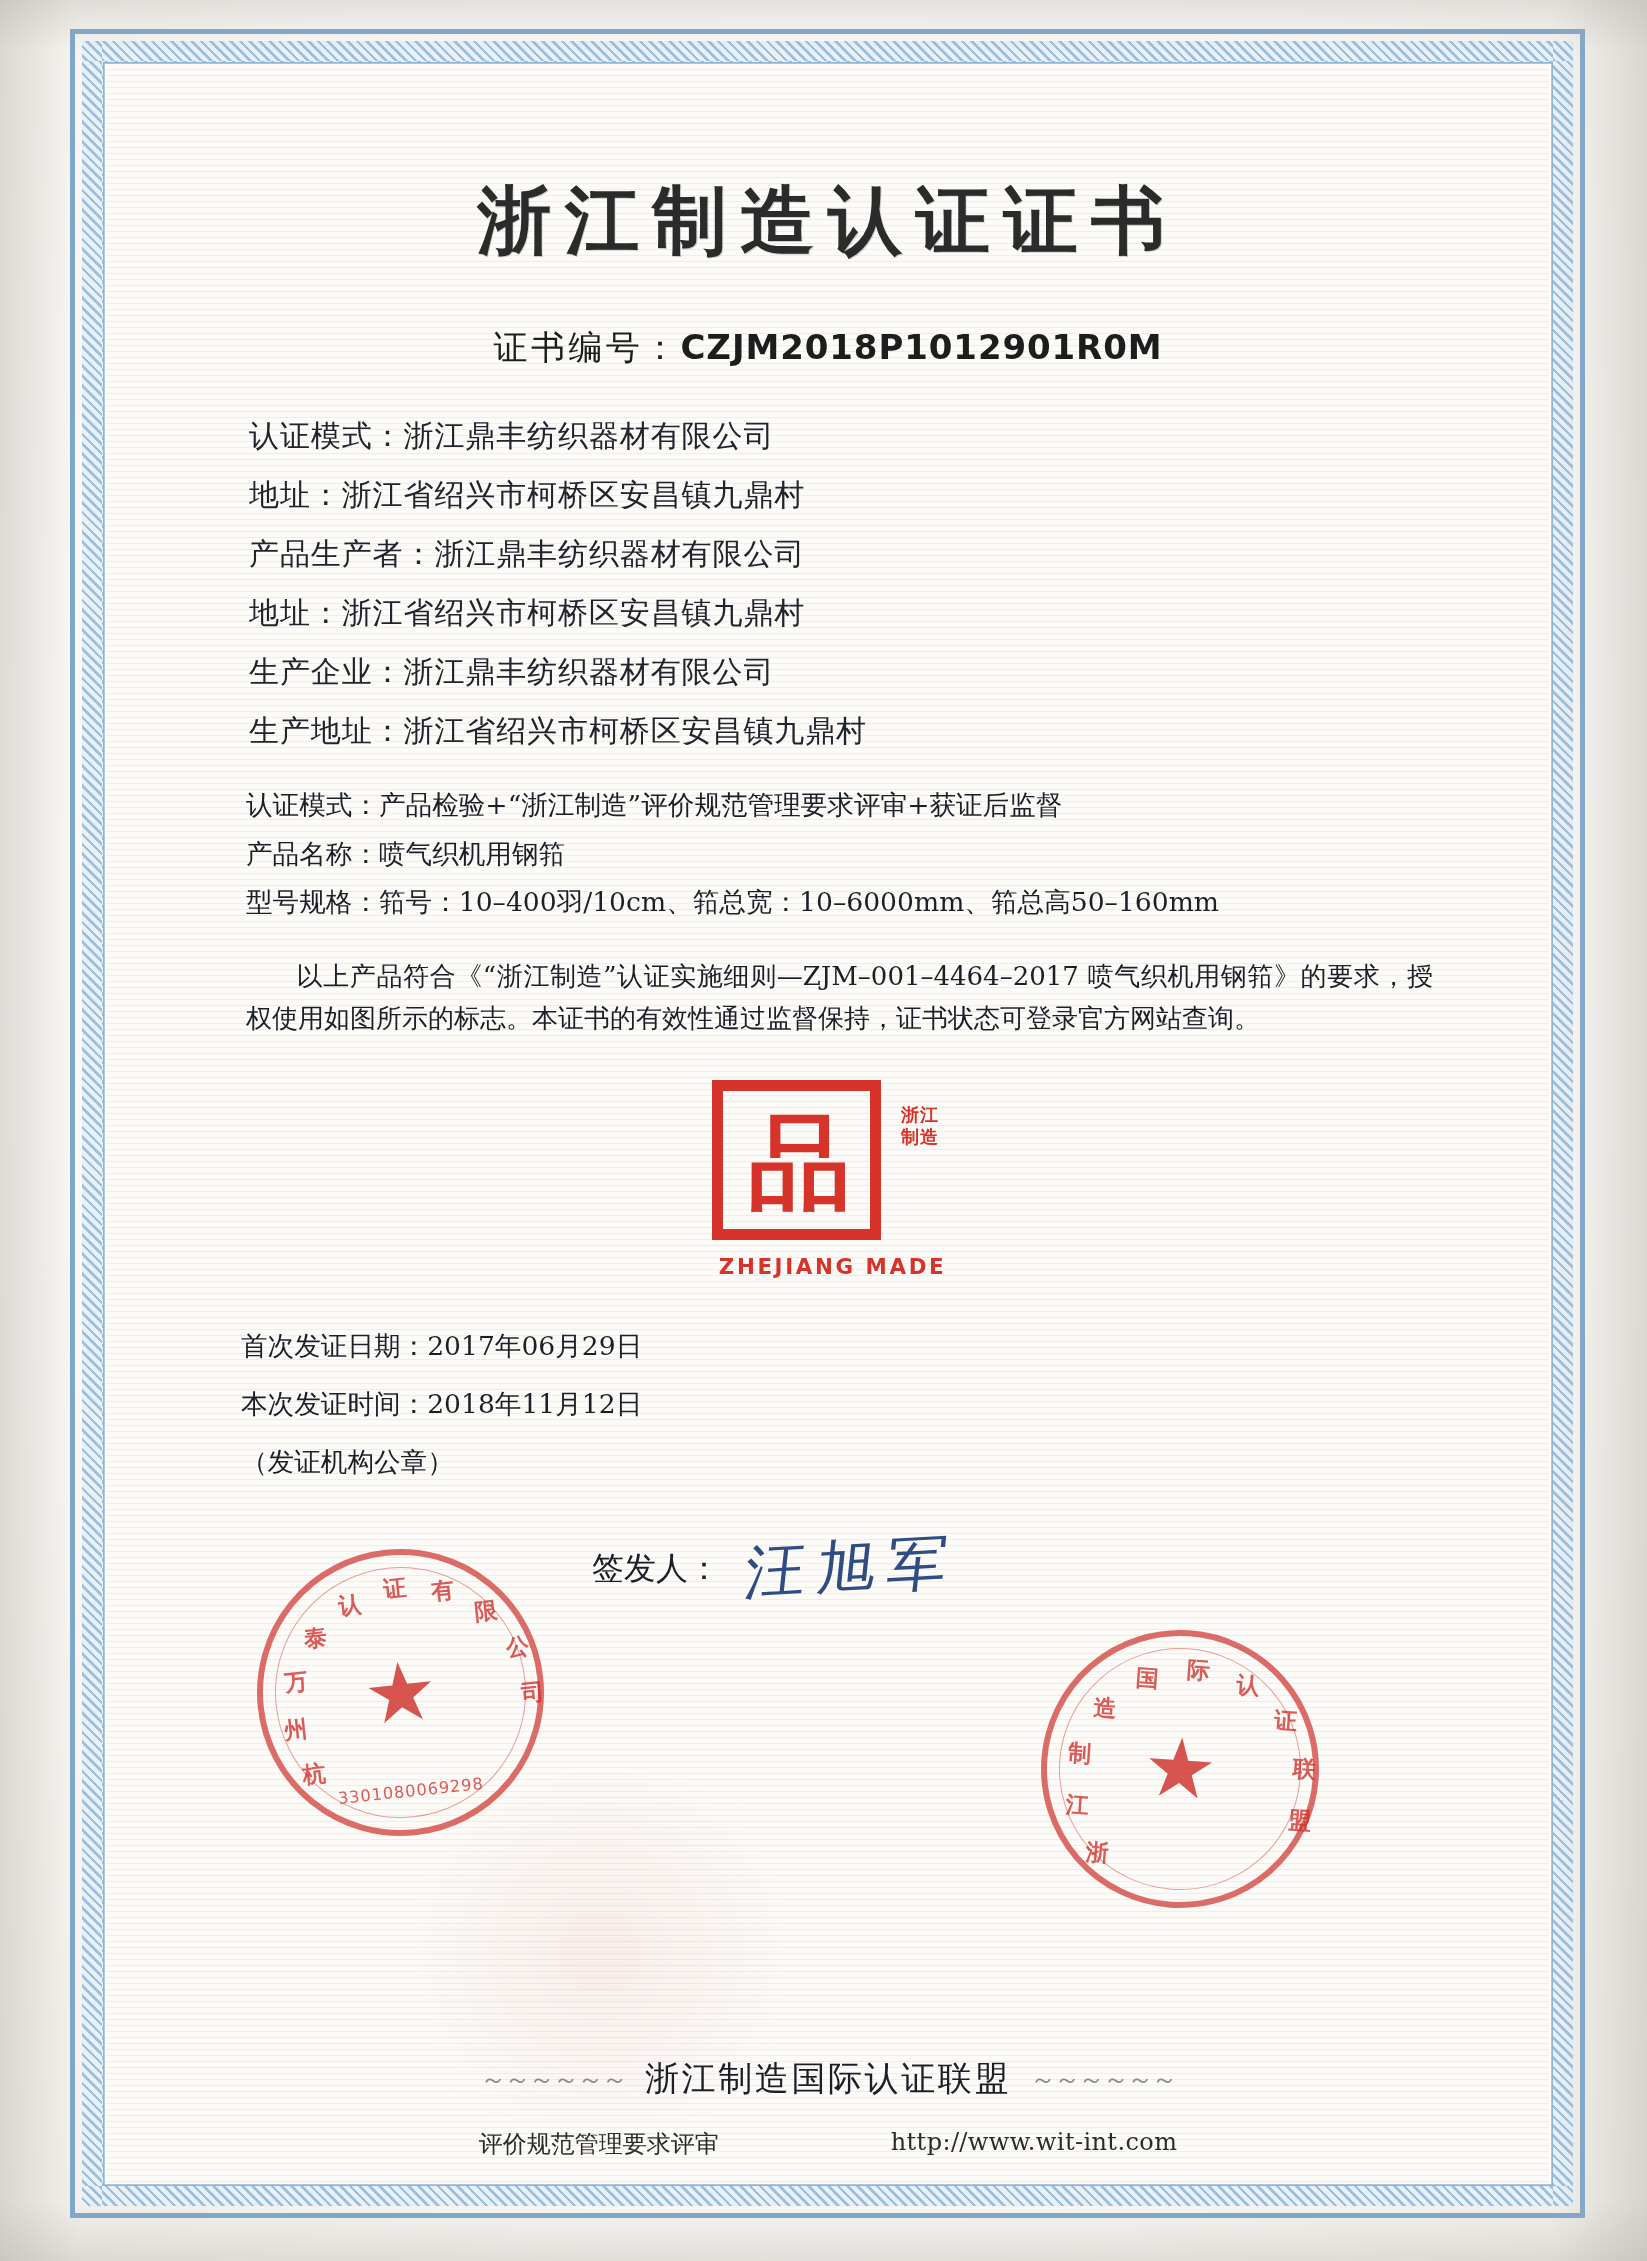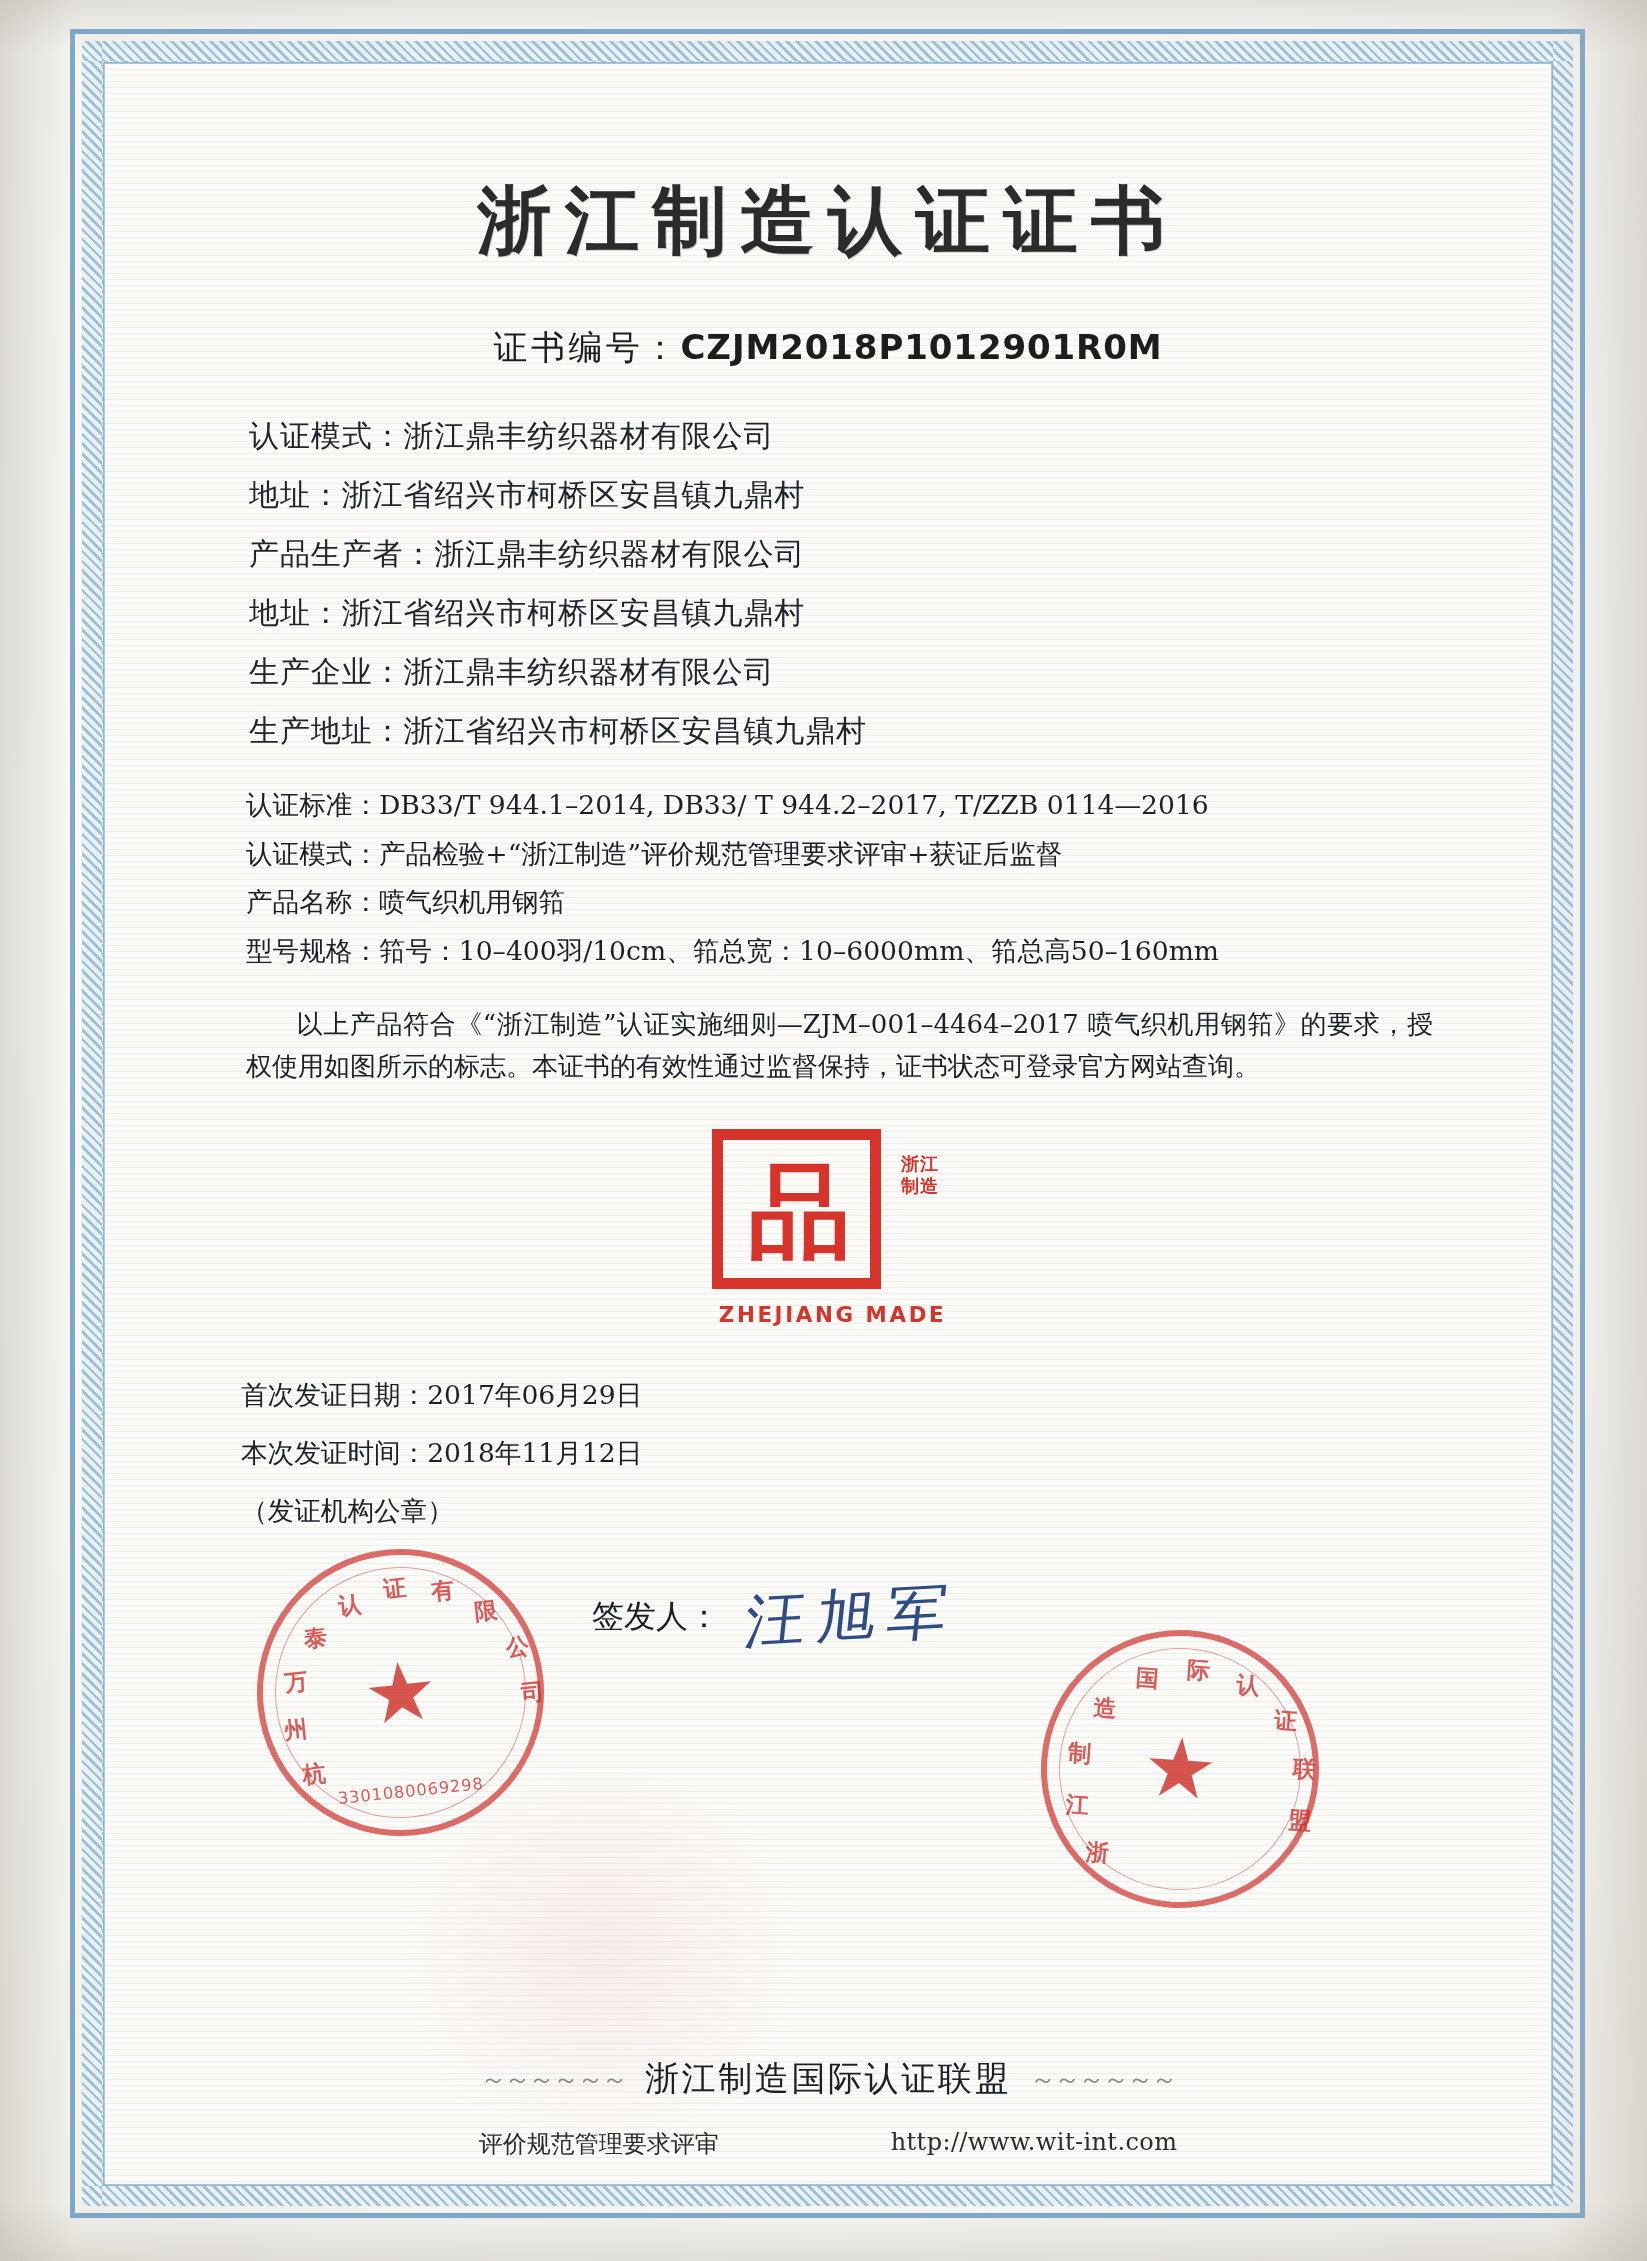--- a/index.html
+++ b/index.html
@@ -384,23 +384,20 @@
       </div>
       <div class="party-line">
         <span>生产企业：</span><span>浙江鼎丰纺织器材有限公司</span>
       </div>
       <div class="party-line">
         <span>生产地址：</span><span>浙江省绍兴市柯桥区安昌镇九鼎村</span>
       </div>
     </div>
 
     <div class="spec-block">
-      <div class="spec-line">
-        <span class="k">认证标准：</span><span>DB33/T 944.1–2014, DB33/ T 944.2–2017, T/ZZB 0114—2016</span>
-      </div>
       <div class="spec-line">
         <span class="k">认证模式：</span><span>产品检验+“浙江制造”评价规范管理要求评审+获证后监督</span>
       </div>
       <div class="spec-line">
         <span class="k">产品名称：</span><span>喷气织机用钢筘</span>
       </div>
       <div class="spec-line">
         <span class="k">型号规格：</span><span>筘号：10–400羽/10cm、筘总宽：10–6000mm、筘总高50–160mm</span>
       </div>
     </div>

